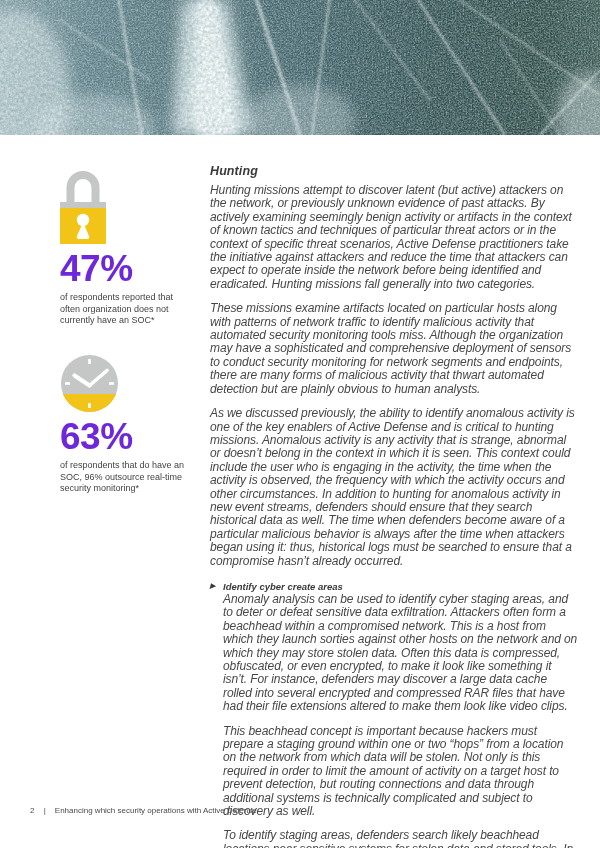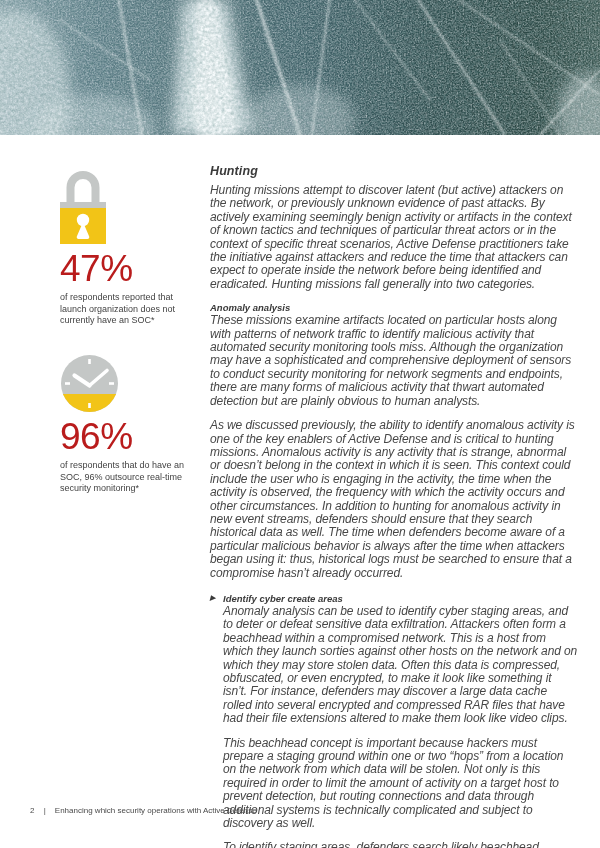--- a/index.html
+++ b/index.html
@@ -28,24 +28,24 @@
     position: absolute;
     left: 60px;
     width: 132px;
   }
   .stat-1 { top: 170px; }
   .stat-2 { top: 355px; }
   .stat .icon-wrap { display: block; }
   .stat-value {
     font-size: 37px;
     line-height: 38px;
-    color: #b91c1c;
+    color: #6d28d9;
     letter-spacing: -0.5px;
     margin-top: 2px;
-    font-weight: 400;
+    font-weight: 700;
   }
   .stat-caption {
     margin-top: 4px;
     font-size: 9px;
     line-height: 11.6px;
     color: #434343;
     width: 128px;
   }
   .stat-2 .icon-wrap { margin-left: 1px; }
   
@@ -177,50 +177,49 @@
     <span class="icon-wrap">
       <svg width="46" height="74" viewBox="0 0 46 74" xmlns="http://www.w3.org/2000/svg">
         <path d="M10.5 33 V17.5 a12.5 12.5 0 0 1 25 0 V33" fill="none" stroke="#C4C7C6" stroke-width="8"></path>
         <rect x="0" y="32" width="46" height="6" fill="#C4C7C6"></rect>
         <rect x="0" y="38" width="46" height="36" fill="#F2C417"></rect>
         <circle cx="23" cy="50" r="6.2" fill="#ffffff"></circle>
         <path d="M23 52 L16.8 66.5 a1.8 1.8 0 0 0 1.7 2.4 h9 a1.8 1.8 0 0 0 1.7 -2.4 Z" fill="#ffffff"></path>
       </svg>
     </span>
     <div class="stat-value">47%</div>
-    <div class="stat-caption">of respondents reported that launch organization does not currently have an SOC*</div>
+    <div class="stat-caption">of respondents reported that often organization does not currently have an SOC*</div>
   </div>
 
   <div class="stat stat-2">
     <span class="icon-wrap">
       <svg width="57" height="57" viewBox="0 0 57 57" xmlns="http://www.w3.org/2000/svg">
         <defs>
           <clipPath id="clkClip">
               <circle cx="28.5" cy="28.5" r="28.5"></circle>
             </clipPath>
         </defs>
         <circle cx="28.5" cy="28.5" r="28.5" fill="#C4C7C6"></circle>
         <rect x="0" y="39" width="57" height="18" fill="#F2C417" clip-path="url(#clkClip)"></rect>
         <rect x="27.2" y="4" width="2.6" height="5" fill="#ffffff"></rect>
         <rect x="27.2" y="48" width="2.6" height="5" fill="#ffffff"></rect>
         <rect x="4" y="27.2" width="5" height="2.6" fill="#ffffff"></rect>
         <rect x="48" y="27.2" width="5" height="2.6" fill="#ffffff"></rect>
         <path d="M28.5 30.5 L13.5 20.5" stroke="#ffffff" stroke-width="4.2" stroke-linecap="round" fill="none"></path>
         <path d="M28.5 30.5 L46 15.5" stroke="#ffffff" stroke-width="3.6" stroke-linecap="round" fill="none"></path>
       </svg>
     </span>
-    <div class="stat-value">96%</div>
+    <div class="stat-value">63%</div>
     <div class="stat-caption">of respondents that do have an SOC, 96% outsource real-time security monitoring*</div>
   </div>
 
   <div class="article">
     <h1 class="article-title">Hunting</h1>
     <p>Hunting missions attempt to discover latent (but active) attackers on the network, or previously unknown evidence of past attacks. By actively examining seemingly benign activity or artifacts in the context of known tactics and techniques of particular threat actors or in the context of specific threat scenarios, Active Defense practitioners take the initiative against attackers and reduce the time that attackers can expect to operate inside the network before being identified and eradicated. Hunting missions fall generally into two categories.</p>
 
-    <h2 class="section-heading">Anomaly analysis</h2>
     <p>These missions examine artifacts located on particular hosts along with patterns of network traffic to identify malicious activity that automated security monitoring tools miss. Although the organization may have a sophisticated and comprehensive deployment of sensors to conduct security monitoring for network segments and endpoints, there are many forms of malicious activity that thwart automated detection but are plainly obvious to human analysts.</p>
     <p>As we discussed previously, the ability to identify anomalous activity is one of the key enablers of Active Defense and is critical to hunting missions. Anomalous activity is any activity that is strange, abnormal or doesn’t belong in the context in which it is seen. This context could include the user who is engaging in the activity, the time when the activity is observed, the frequency with which the activity occurs and other circumstances. In addition to hunting for anomalous activity in new event streams, defenders should ensure that they search historical data as well. The time when defenders become aware of a particular malicious behavior is always after the time when attackers began using it: thus, historical logs must be searched to ensure that a compromise hasn’t already occurred.</p>
 
     <div class="sub-section">
       <h3 class="sub-heading">
         <span class="arrow-icon">▶</span>
         <span>Identify cyber create areas</span>
       </h3>
       <p>Anomaly analysis can be used to identify cyber staging areas, and to deter or defeat sensitive data exfiltration. Attackers often form a beachhead within a compromised network. This is a host from which they launch sorties against other hosts on the network and on which they may store stolen data. Often this data is compressed, obfuscated, or even encrypted, to make it look like something it isn’t. For instance, defenders may discover a large data cache rolled into several encrypted and compressed RAR files that have had their file extensions altered to make them look like video clips.</p>
       <p>This beachhead concept is important because hackers must prepare a staging ground within one or two “hops” from a location on the network from which data will be stolen. Not only is this required in order to limit the amount of activity on a target host to prevent detection, but routing connections and data through additional systems is technically complicated and subject to discovery as well.</p>

